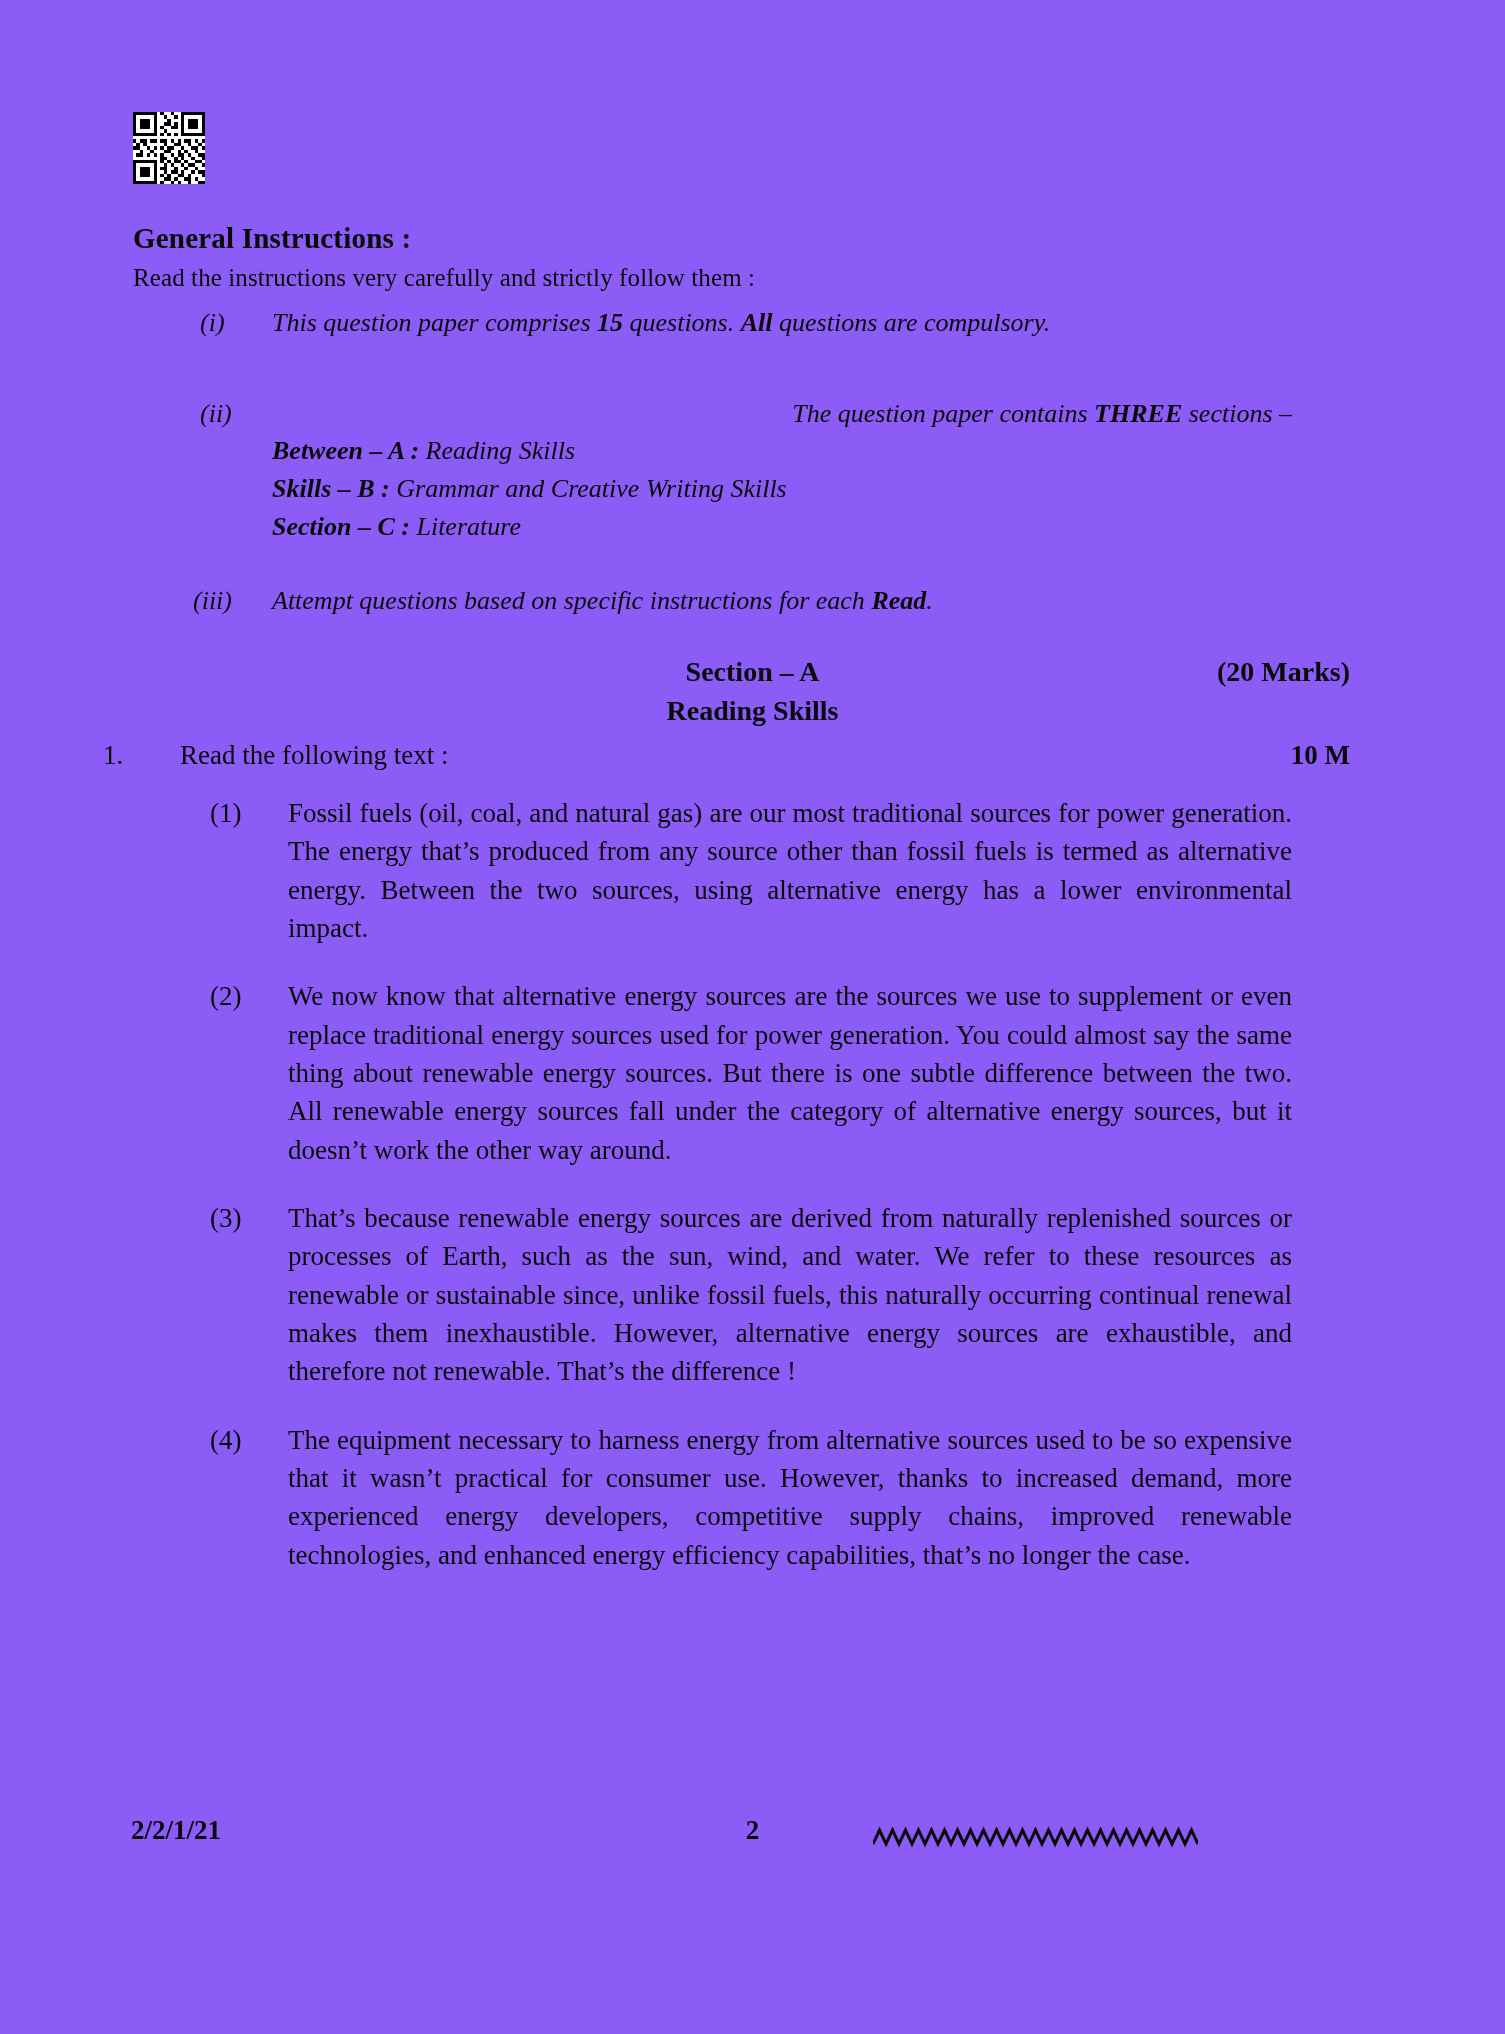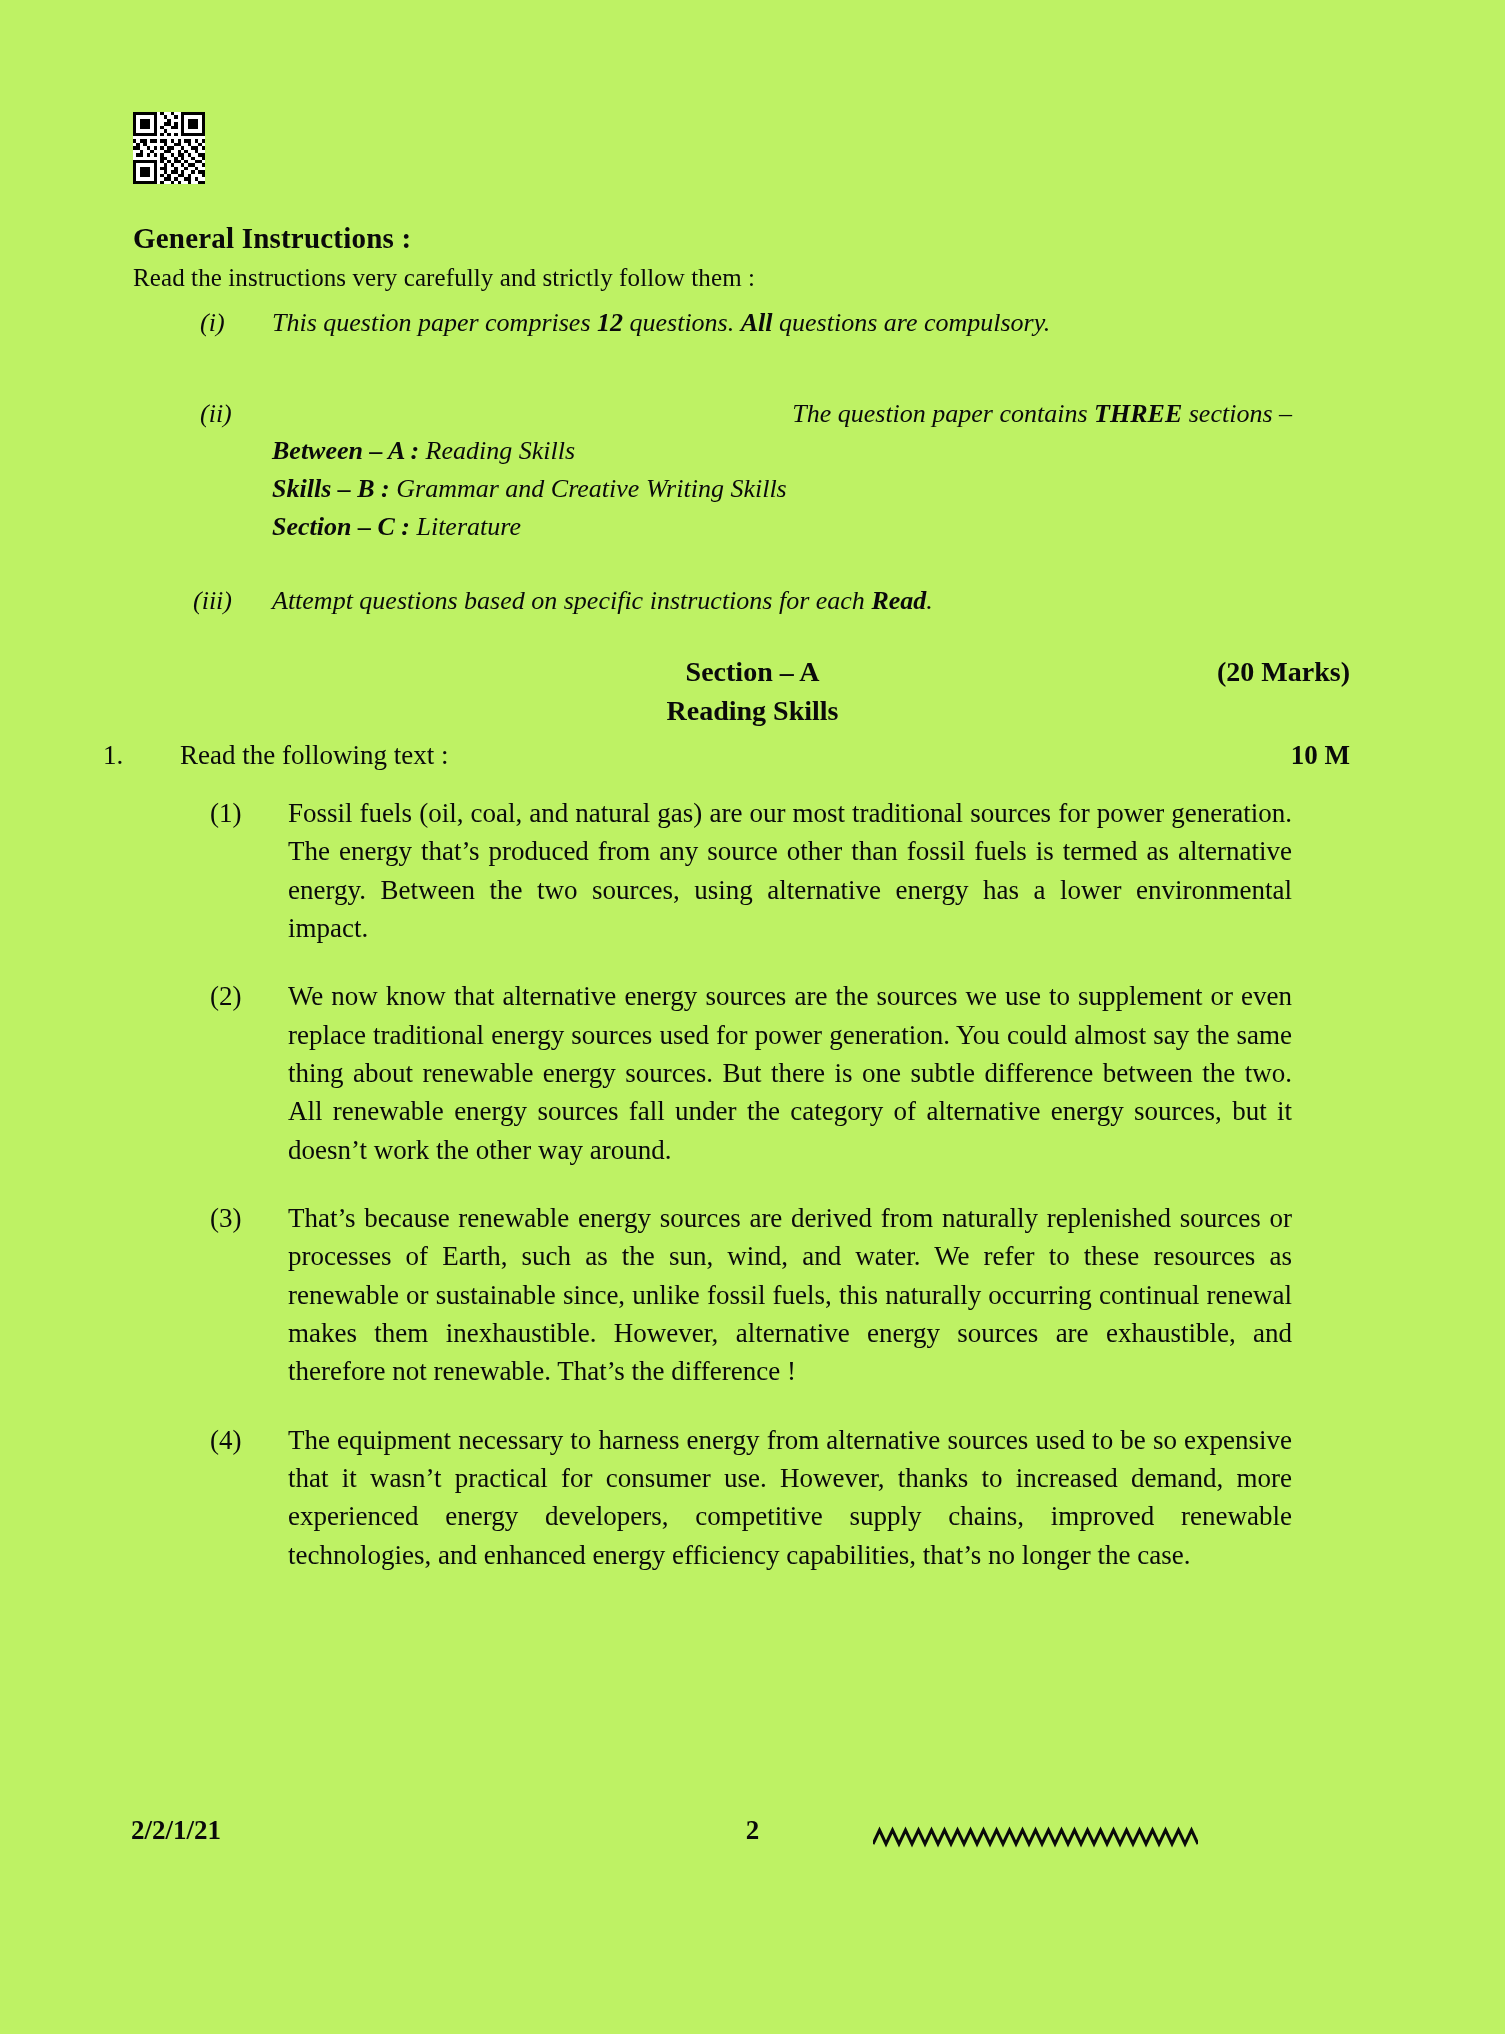--- a/index.html
+++ b/index.html
@@ -4,21 +4,21 @@
 <style>
   html, body {
     margin: 0;
     padding: 0;
     background: #ffffff;
   }
   .page {
     position: relative;
     width: 1505px;
     height: 2034px;
-    background: #bef264;
+    background: #8b5cf6;
     font-family: "Liberation Serif", "DejaVu Serif", serif;
     color: #0a0a0a;
     overflow: hidden;
   }
 
   
   .qr-wrap {
     position: absolute;
     left: 133px;
     top: 112px;
@@ -295,21 +295,21 @@
       </g>
     </svg>
   </div>
 
   <div class="gi-title">General Instructions :</div>
   <div class="gi-sub">Read the instructions very carefully and strictly follow them :</div>
 
   <div class="instr" style="top:305px;">
     <div class="instr-row">
       <div class="instr-num">(i)</div>
-      <div class="instr-body"><span>This question paper comprises </span><span class="bi">12</span><span> questions. </span><span class="bi">All</span><span> questions are compulsory.</span></div>
+      <div class="instr-body"><span>This question paper comprises </span><span class="bi">15</span><span> questions. </span><span class="bi">All</span><span> questions are compulsory.</span></div>
     </div>
   </div>
 
   <div class="instr" style="top:396px;">
     <div class="instr-row">
       <div class="instr-num">(ii)</div>
       <div class="instr-body" style="text-align:right;"><span>The question paper contains </span><span class="bi">THREE</span><span> sections –</span></div>
     </div>
     <div class="sec-line"><span class="lbl">Between – A :</span><span> Reading Skills</span></div>
     <div class="sec-line"><span class="lbl">Skills – B :</span><span> Grammar and Creative Writing Skills</span></div>

